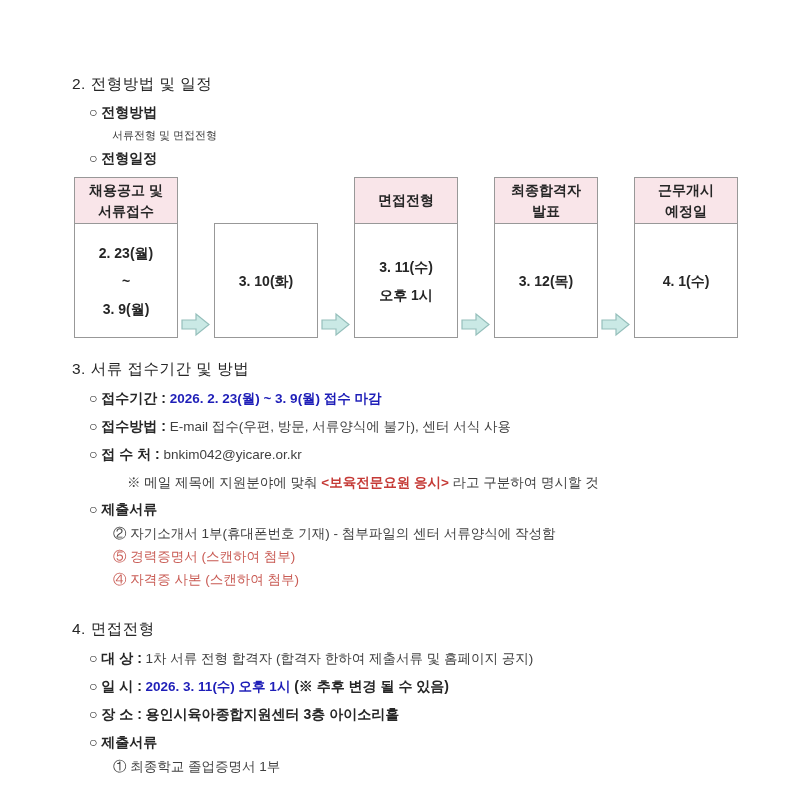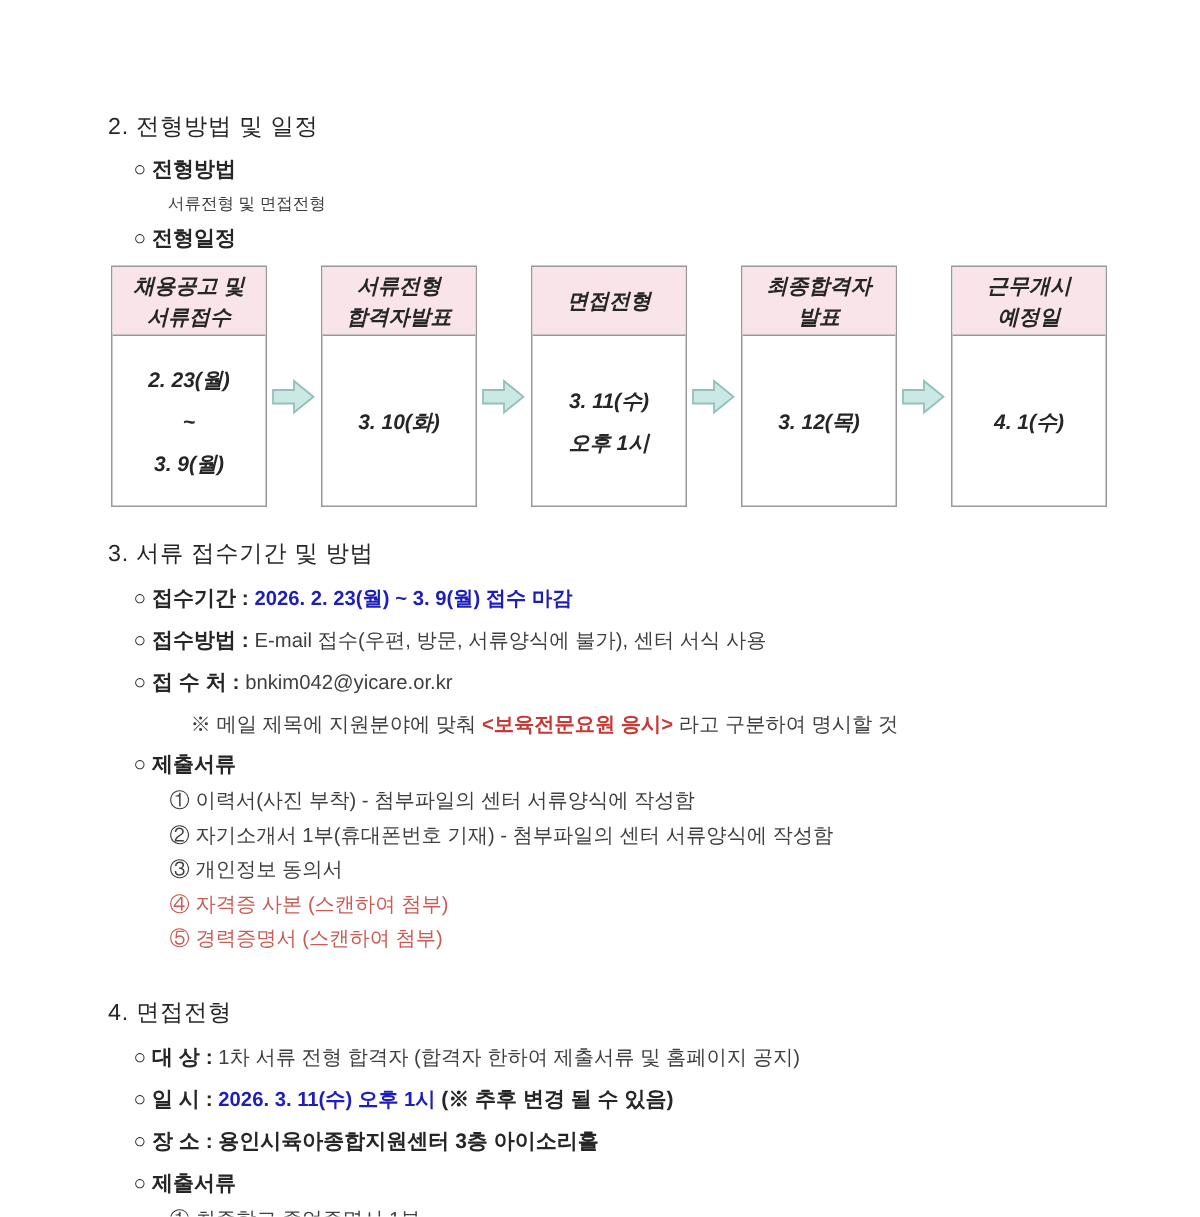--- a/index.html
+++ b/index.html
@@ -17,21 +17,21 @@
     letter-spacing: 0.5px; margin: 0 0 9px 0;
   }
   .sec-title.mt3 { margin-top: 21px; }
   .sec-title.mt4 { margin-top: 30px; }
 
   .bullet-line { margin: 6px 0 6px 17px; font-size: 14px; color: #262626; }
   .bold { font-weight: bold; }
   .sub-line { margin: 5px 0 7px 40px; font-size: 11px; color: #3f3f3f; }
 
   
-  .flow { display: flex; align-items: center; margin: 9px 0 0 2px; font-style: italic; }
+  .flow { display: flex; align-items: flex-end; margin: 9px 0 0 2px; }
   .flow-box { width: 102px; border: 1.5px solid #989898; background: #ffffff; flex: 0 0 auto; }
   .flow-head {
     background: #f9e5e9; border-bottom: 1.5px solid #989898;
     height: 45px; display: flex; align-items: center; justify-content: center;
     text-align: center; font-weight: bold; font-size: 14px; color: #262626;
     white-space: pre-line; line-height: 1.5;
   }
   .flow-body {
     height: 113px; display: flex; align-items: center; justify-content: center;
     text-align: center; font-weight: bold; font-size: 14px; color: #262626;
@@ -67,22 +67,20 @@
       <div class="flow-body">2. 23(월)
 ~
 3. 9(월)</div>
     </div>
 
     <svg class="flow-arrow" width="30" height="27" viewBox="0 0 30 27">
       <polygon points="1,9 15,9 15,3 28,13.5 15,24 15,18 1,18" fill="#cae9e5" stroke="#95bfbb" stroke-width="1.2"></polygon>
     </svg>
 
     <div class="flow-box">
-      <div class="flow-head">서류전형
-합격자발표</div>
       <div class="flow-body">3. 10(화)</div>
     </div>
 
     <svg class="flow-arrow" width="30" height="27" viewBox="0 0 30 27">
       <polygon points="1,9 15,9 15,3 28,13.5 15,24 15,18 1,18" fill="#cae9e5" stroke="#95bfbb" stroke-width="1.2"></polygon>
     </svg>
 
     <div class="flow-box">
       <div class="flow-head">면접전형</div>
       <div class="flow-body">3. 11(수)
@@ -126,25 +124,23 @@
   <div class="s-row">
     <span class="s-label">○ 접 수 처 :</span>
     <span>bnkim042@yicare.or.kr</span>
   </div>
 
   <div class="note-row">
     <span>※ 메일 제목에 지원분야에 맞춰 </span><span class="red-bold">&lt;보육전문요원 응시&gt;</span><span> 라고 구분하여 명시할 것</span>
   </div>
 
   <div class="bullet-line bold">○ 제출서류</div>
-  <div class="doc-item">① 이력서(사진 부착) - 첨부파일의 센터 서류양식에 작성함</div>
   <div class="doc-item">② 자기소개서 1부(휴대폰번호 기재) - 첨부파일의 센터 서류양식에 작성함</div>
-  <div class="doc-item">③ 개인정보 동의서</div>
+  <div class="doc-item red-item">⑤ 경력증명서 (스캔하여 첨부)</div>
   <div class="doc-item red-item">④ 자격증 사본 (스캔하여 첨부)</div>
-  <div class="doc-item red-item">⑤ 경력증명서 (스캔하여 첨부)</div>
 
   <div class="sec-title mt4">4. 면접전형</div>
 
   <div class="s-row">
     <span class="s-label">○ 대 상 :</span>
     <span>1차 서류 전형 합격자 (합격자 한하여 제출서류 및 홈페이지 공지)</span>
   </div>
 
   <div class="s-row">
     <span class="s-label">○ 일 시 :</span>

